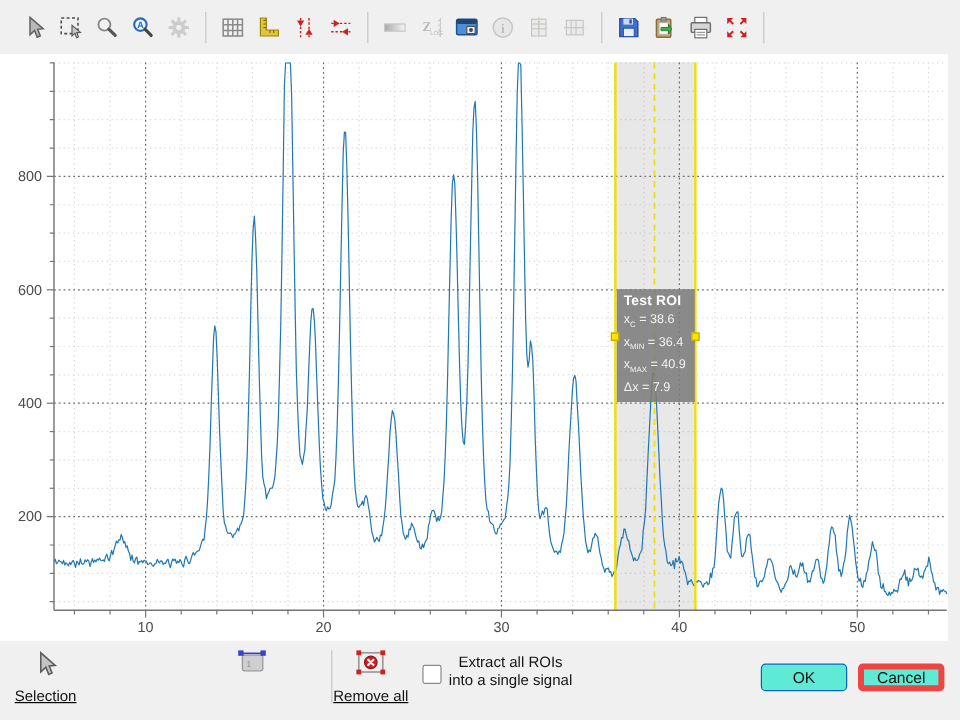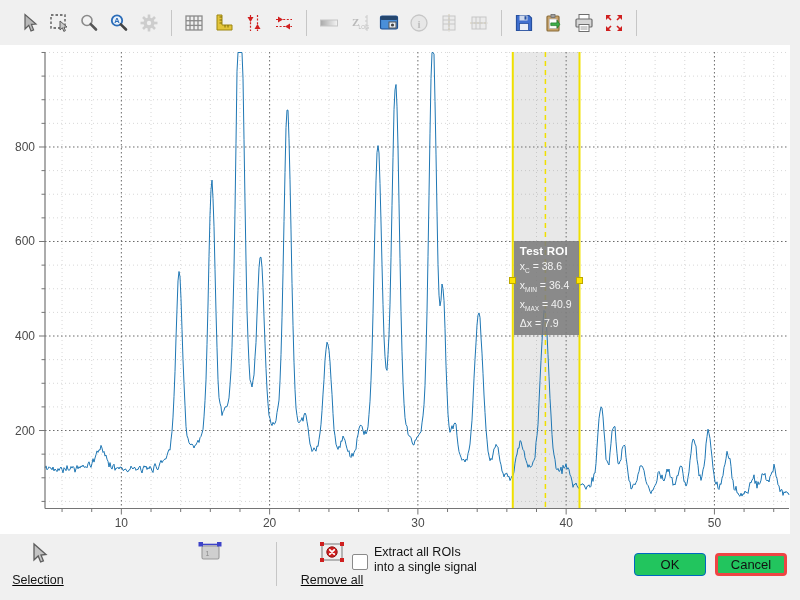--- a/index.html
+++ b/index.html
@@ -31,26 +31,26 @@
   .footer{position:absolute;left:0;top:534px;width:800px;height:66px;background:#f0f0f0;}
   .ftool{position:absolute;top:3px;height:52px;display:flex;flex-direction:column;
          align-items:center;justify-content:space-between;padding:2px 0;box-sizing:border-box;text-decoration:underline;}
   .ftool .ficon{height:27px;display:flex;align-items:center;justify-content:center;}
   .ftool .flabel{font-size:12.5px;color:#141414;white-space:nowrap;}
   .drop{font-size:8px;margin-left:1px;vertical-align:-2px;color:#222;}
   .fsep{position:absolute;left:276px;top:8px;width:1px;height:44px;background:#c6c6c6;}
   .chk-row{position:absolute;left:352px;top:6px;display:flex;}
   .chk-box{width:14px;height:14px;border:1px solid #8a8a8a;background:#fff;
            border-radius:2px;margin-top:14px;}
-  .chk-label{margin-left:6px;font-size:12.5px;color:#141414;line-height:15px;padding-top:5px;}
-  .btn{position:absolute;top:19px;height:23px;width:72px;background:#22c55e;
+  .chk-label{margin-left:6px;font-size:12.5px;color:#141414;line-height:15px;padding-top:5px;text-align:center;}
+  .btn{position:absolute;top:19px;height:23px;width:72px;background:#5eead4;
        border-radius:4px;font-size:13px;color:#111;display:flex;align-items:center;
        justify-content:center;box-sizing:border-box;}
   .btn.ok{left:634px;border:1.5px solid #0067c0;}
-  .btn.cancel{left:715px;border:3px solid #ef4444;}
+  .btn.cancel{left:715px;border:5px solid #ef4444;}
 </style>
 </head>
 <body>
 
 <div class="app">
 
   <div class="toolbar">
     <div class="tbtn">
       <svg width="22" height="22" viewBox="0 0 22 22">
           <path d="M7 2.5 L7 17 L10.8 13.4 L13 19 L15.6 17.9 L13.4 12.4 L18 12 Z" fill="#b9b9b9" stroke="#5d5d5d" stroke-width="1.2"></path>
@@ -393,21 +393,21 @@
               <rect x="4.5" y="2" width="4.5" height="4.5"></rect>
               <rect x="23" y="2" width="4.5" height="4.5"></rect>
             </g>
             <text x="11.5" y="16" font-size="7" fill="#8a8a8a" font-family="Liberation Sans,sans-serif">1</text>
           </svg>
       </div>
     </div>
 
     <div class="fsep"></div>
 
-    <div class="ftool" style="left:280px;width:58px;margin-left:23px;">
+    <div class="ftool" style="left:280px;width:58px;">
       <div class="ficon">
         <svg width="30" height="26" viewBox="0 0 30 26">
             <rect x="5" y="4" width="20" height="16" fill="none" stroke="#9a9a9a" stroke-width="1.4"></rect>
             <g fill="#cf2020">
               <rect x="3" y="2" width="4" height="4"></rect>
               <rect x="23" y="2" width="4" height="4"></rect>
               <rect x="3" y="18" width="4" height="4"></rect>
               <rect x="23" y="18" width="4" height="4"></rect>
             </g>
             <circle cx="15" cy="12" r="5.2" fill="#cf2020" stroke="#8e1414" stroke-width="1"></circle>

